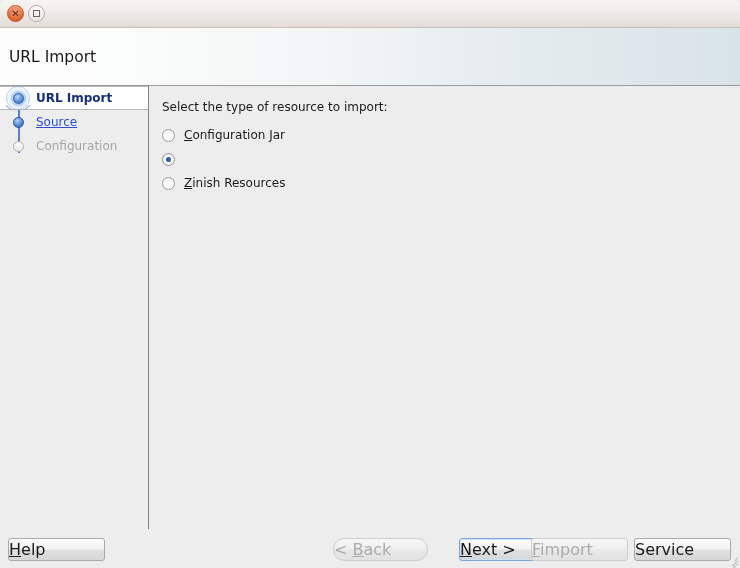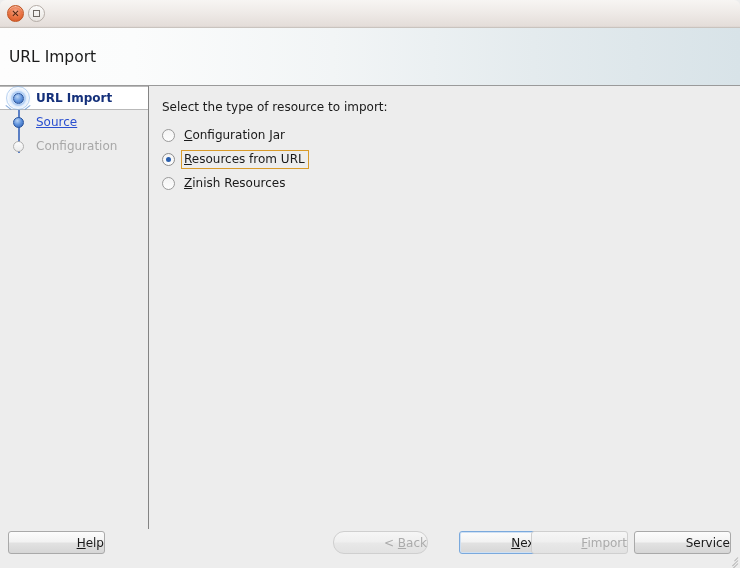--- a/index.html
+++ b/index.html
@@ -286,32 +286,32 @@
   
   .footer {
     flex: 0 0 37px;
     height: 37px;
     background: #ededed;
     position: relative;
     box-sizing: border-box;
   }
   .btn {
     position: absolute;
-    top: 0;
+    top: 7px;
     height: 23px;
     box-sizing: border-box;
     font-family: "DejaVu Sans", "Liberation Sans", sans-serif;
-    font-size: 12px;
+    font-size: 16px;
     color: #1a1a1a;
     background: linear-gradient(to bottom, #fcfcfc 0%, #f2f2f2 48%, #e2e2e2 52%, #d6d6d6 100%);
     border: 1px solid #a9a9a9;
     border-radius: 3px;
     display: flex;
     align-items: center;
-    justify-content: flex-end;
+    justify-content: flex-start;
     padding: 0;
     cursor: default;
     white-space: nowrap;
   }
   .btn.disabled {
     color: #ababab;
     background: linear-gradient(to bottom, #f6f6f6 0%, #efefef 48%, #e8e8e8 52%, #e2e2e2 100%);
     border: 1px solid #cfcfcf;
   }
   .btn.default {
@@ -404,21 +404,20 @@
           <span class="radio-mark">
             
           </span>
           <span class="radio-label"><span class="mn">C</span><span>onfiguration Jar</span></span>
         </div>
 
         <div class="radio-row selected focused">
           <span class="radio-mark">
             <span class="radio-dot"></span>
           </span>
-          <span class="radio-label"><span class="mn">R</span><span>esources from URL</span></span>
         </div>
 
         <div class="radio-row">
           <span class="radio-mark">
             
           </span>
           <span class="radio-label"><span class="mn">Z</span><span>inish Resources</span></span>
         </div>
 
       </div>

